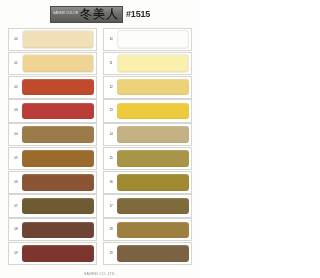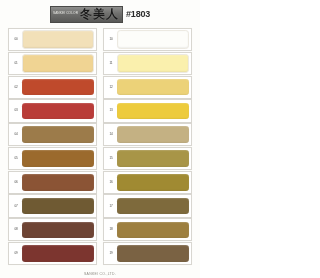--- a/index.html
+++ b/index.html
@@ -144,21 +144,21 @@
 </head>
 <body>
 
 <div class="page">
 
   <div class="header">
     <div class="title-plate">
       <span class="title-sub">SANKEI COLOR</span>
       <span class="title-main">冬美人</span>
     </div>
-    <span class="code">#1803</span>
+    <span class="code">#1515</span>
   </div>
 
   <div class="grid">
     <div class="column">
       <div class="card">
         <span class="card-label">00</span>
         <span class="swatch pale-edge" style="background-color:#f2e0b8;"></span>
       </div>
       <div class="card">
         <span class="card-label">01</span>

